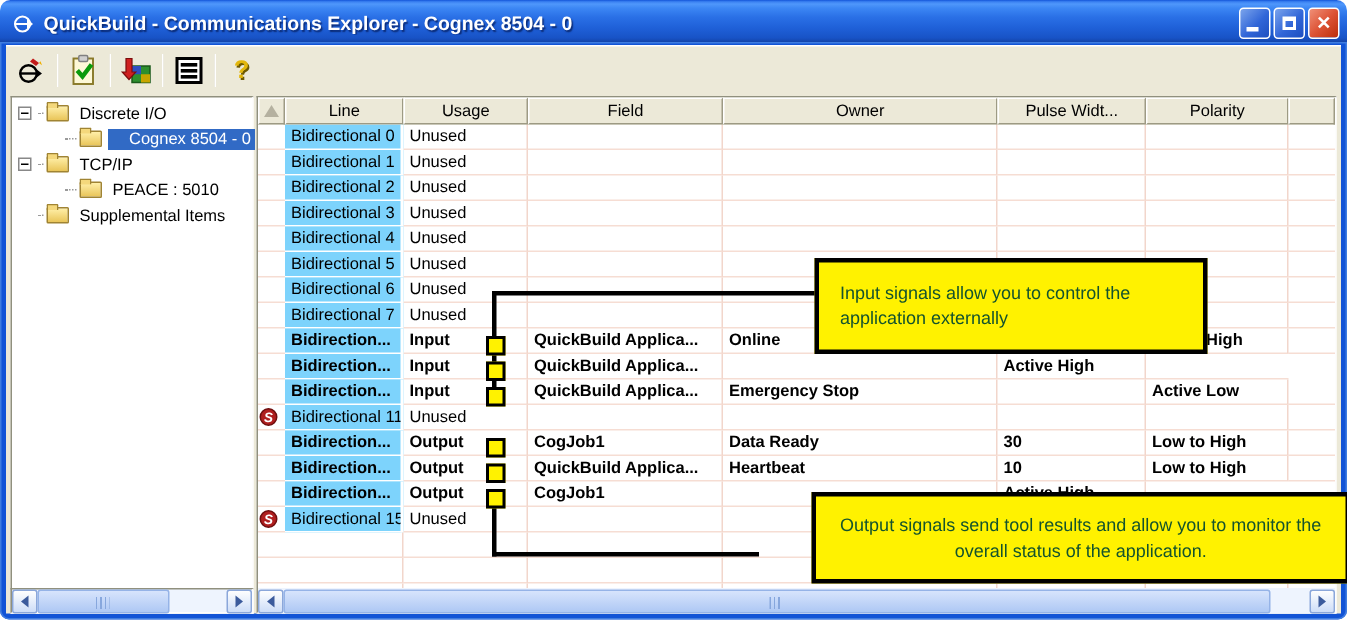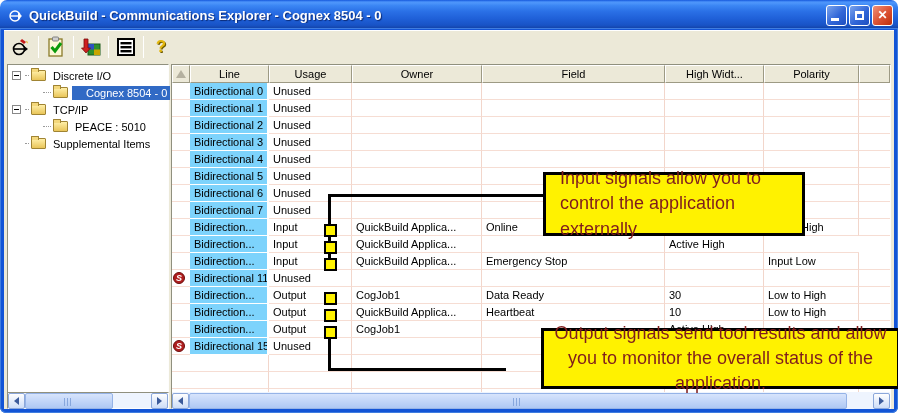--- a/index.html
+++ b/index.html
@@ -55,21 +55,21 @@
   .hcell{background:#ece9d8;border-top:1px solid #fff;border-left:1px solid #fff;border-right:1px solid #9d9a84;border-bottom:1px solid #9d9a84;
     font-size:11px;text-align:center;line-height:16px;overflow:hidden;white-space:nowrap;color:#000;}
   .sorttri{width:0;height:0;border-left:5px solid transparent;border-right:5px solid transparent;border-bottom:8px solid #b5b1a0;margin:4px auto 0;}
   .tbody{position:absolute;left:0;top:18px;width:718px;height:310px;overflow:hidden;}
   .trow{height:17px;}
   .cell{font-size:11px;line-height:16px;padding-left:4px;white-space:nowrap;overflow:hidden;
     border-right:1px solid #f2d6cb;border-bottom:1px solid #f6ddd3;color:#000;}
   .c-icon{padding-left:2px;border-right:none;position:relative;}
   .c-line{background:#7dd3fc;border-bottom:1px solid #fff;border-right:2px solid #fff;}
   .trow.empty .c-line{background:transparent;border-right:1px solid #f2d6cb;border-bottom:1px solid #f6ddd3;}
-  .trow.used .cell{font-weight:normal;}
+  .trow.used .cell{font-weight:bold;}
   .c-fill{border-right:none;}
   .sbadge{position:absolute;left:1px;top:2px;width:12px;height:12px;border-radius:50%;background:#b01e1e;border:1px solid #6d0d0d;
     color:#fff;font-size:9px;font-weight:bold;line-height:11px;text-align:center;font-style:italic;}
 
   
   .hscroll{position:absolute;height:17px;background:#eef4fe;display:flex;align-items:center;}
   .sbbtn{width:17px;height:16px;flex:0 0 auto;border:1px solid #8ba7da;border-radius:2px;
     background:linear-gradient(#fefefe,#cdddf8);display:flex;align-items:center;justify-content:center;}
   .sbarrow{width:0;height:0;border-top:4px solid transparent;border-bottom:4px solid transparent;}
   .sbarrow.left{border-right:5px solid #3c5b9c;}
@@ -77,21 +77,21 @@
   .sbthumb{height:16px;border:1px solid #95b3e7;border-radius:2px;background:linear-gradient(#d7e4fc,#aec8f4);position:relative;}
   .sbthumb::after{content:'';position:absolute;left:50%;top:4px;width:9px;height:8px;margin-left:-5px;
     background:repeating-linear-gradient(90deg,#87a7dd 0 1px,transparent 1px 3px);}
   .sbtrack{flex:1;}
   .tree-hscroll{left:3px;top:362px;width:162px;border:1px solid;border-color:#90907e #fdfdfd #fdfdfd #90907e;}
   .table-hscroll{left:168px;top:362px;width:718px;}
 
   
   .cline{position:absolute;background:#000;z-index:40;}
   .cnode{position:absolute;width:13px;height:13px;background:#fff200;border:2px solid #000;z-index:45;}
-  .cbox{position:absolute;background:#fff200;border:3px solid #000;z-index:50;font-size:18px;line-height:1.4;color:#7f1d1d;
+  .cbox{position:absolute;background:#fff200;border:3px solid #000;z-index:50;font-size:12px;line-height:1.4;color:#14532d;
     display:flex;align-items:center;}
   .cbox1{left:543px;top:172px;width:262px;height:64px;padding:4px 8px 4px 14px;text-align:left;}
   .cbox2{left:504px;top:328px;width:359px;height:61px;padding:4px 8px;text-align:center;justify-content:center;margin-left:37px;}
 </style>
 </head>
 <body>
 
 <div class="window">
 
   <div class="titlebar">
@@ -210,23 +210,23 @@
         </div>
     </div>
 
     <div class="panel tablepanel">
       <div class="thead tgrid">
         <div class="hcell">
             <div class="sorttri"></div>
           </div>
         <div class="hcell">Line</div>
         <div class="hcell">Usage</div>
+        <div class="hcell">Field</div>
         <div class="hcell">Owner</div>
-        <div class="hcell">Field</div>
-        <div class="hcell">High Widt...</div>
+        <div class="hcell">Pulse Widt...</div>
         <div class="hcell">Polarity</div>
         <div class="hcell"></div>
       </div>
       <div class="tbody">
   <div class="trow tgrid">
     <div class="cell c-icon"></div>
     <div class="cell c-line">Bidirectional 0</div>
     <div class="cell c-usage">Unused</div>
     <div class="cell c-owner"></div>
     <div class="cell c-field"></div>
@@ -333,21 +333,21 @@
     <div class="cell c-fill"></div>
   </div>
 
   <div class="trow tgrid used">
     <div class="cell c-icon"></div>
     <div class="cell c-line">Bidirection...</div>
     <div class="cell c-usage">Input</div>
     <div class="cell c-owner">QuickBuild Applica...</div>
     <div class="cell c-field">Emergency Stop</div>
     <div class="cell c-pulse"></div>
-    <div class="cell c-polarity">Input Low</div>
+    <div class="cell c-polarity">Active Low</div>
     <div class="cell c-fill"></div>
   </div>
 
   <div class="trow tgrid">
     <div class="cell c-icon">
               <span class="sbadge">S</span>
             </div>
     <div class="cell c-line">Bidirectional 11</div>
     <div class="cell c-usage">Unused</div>
     <div class="cell c-owner"></div>

